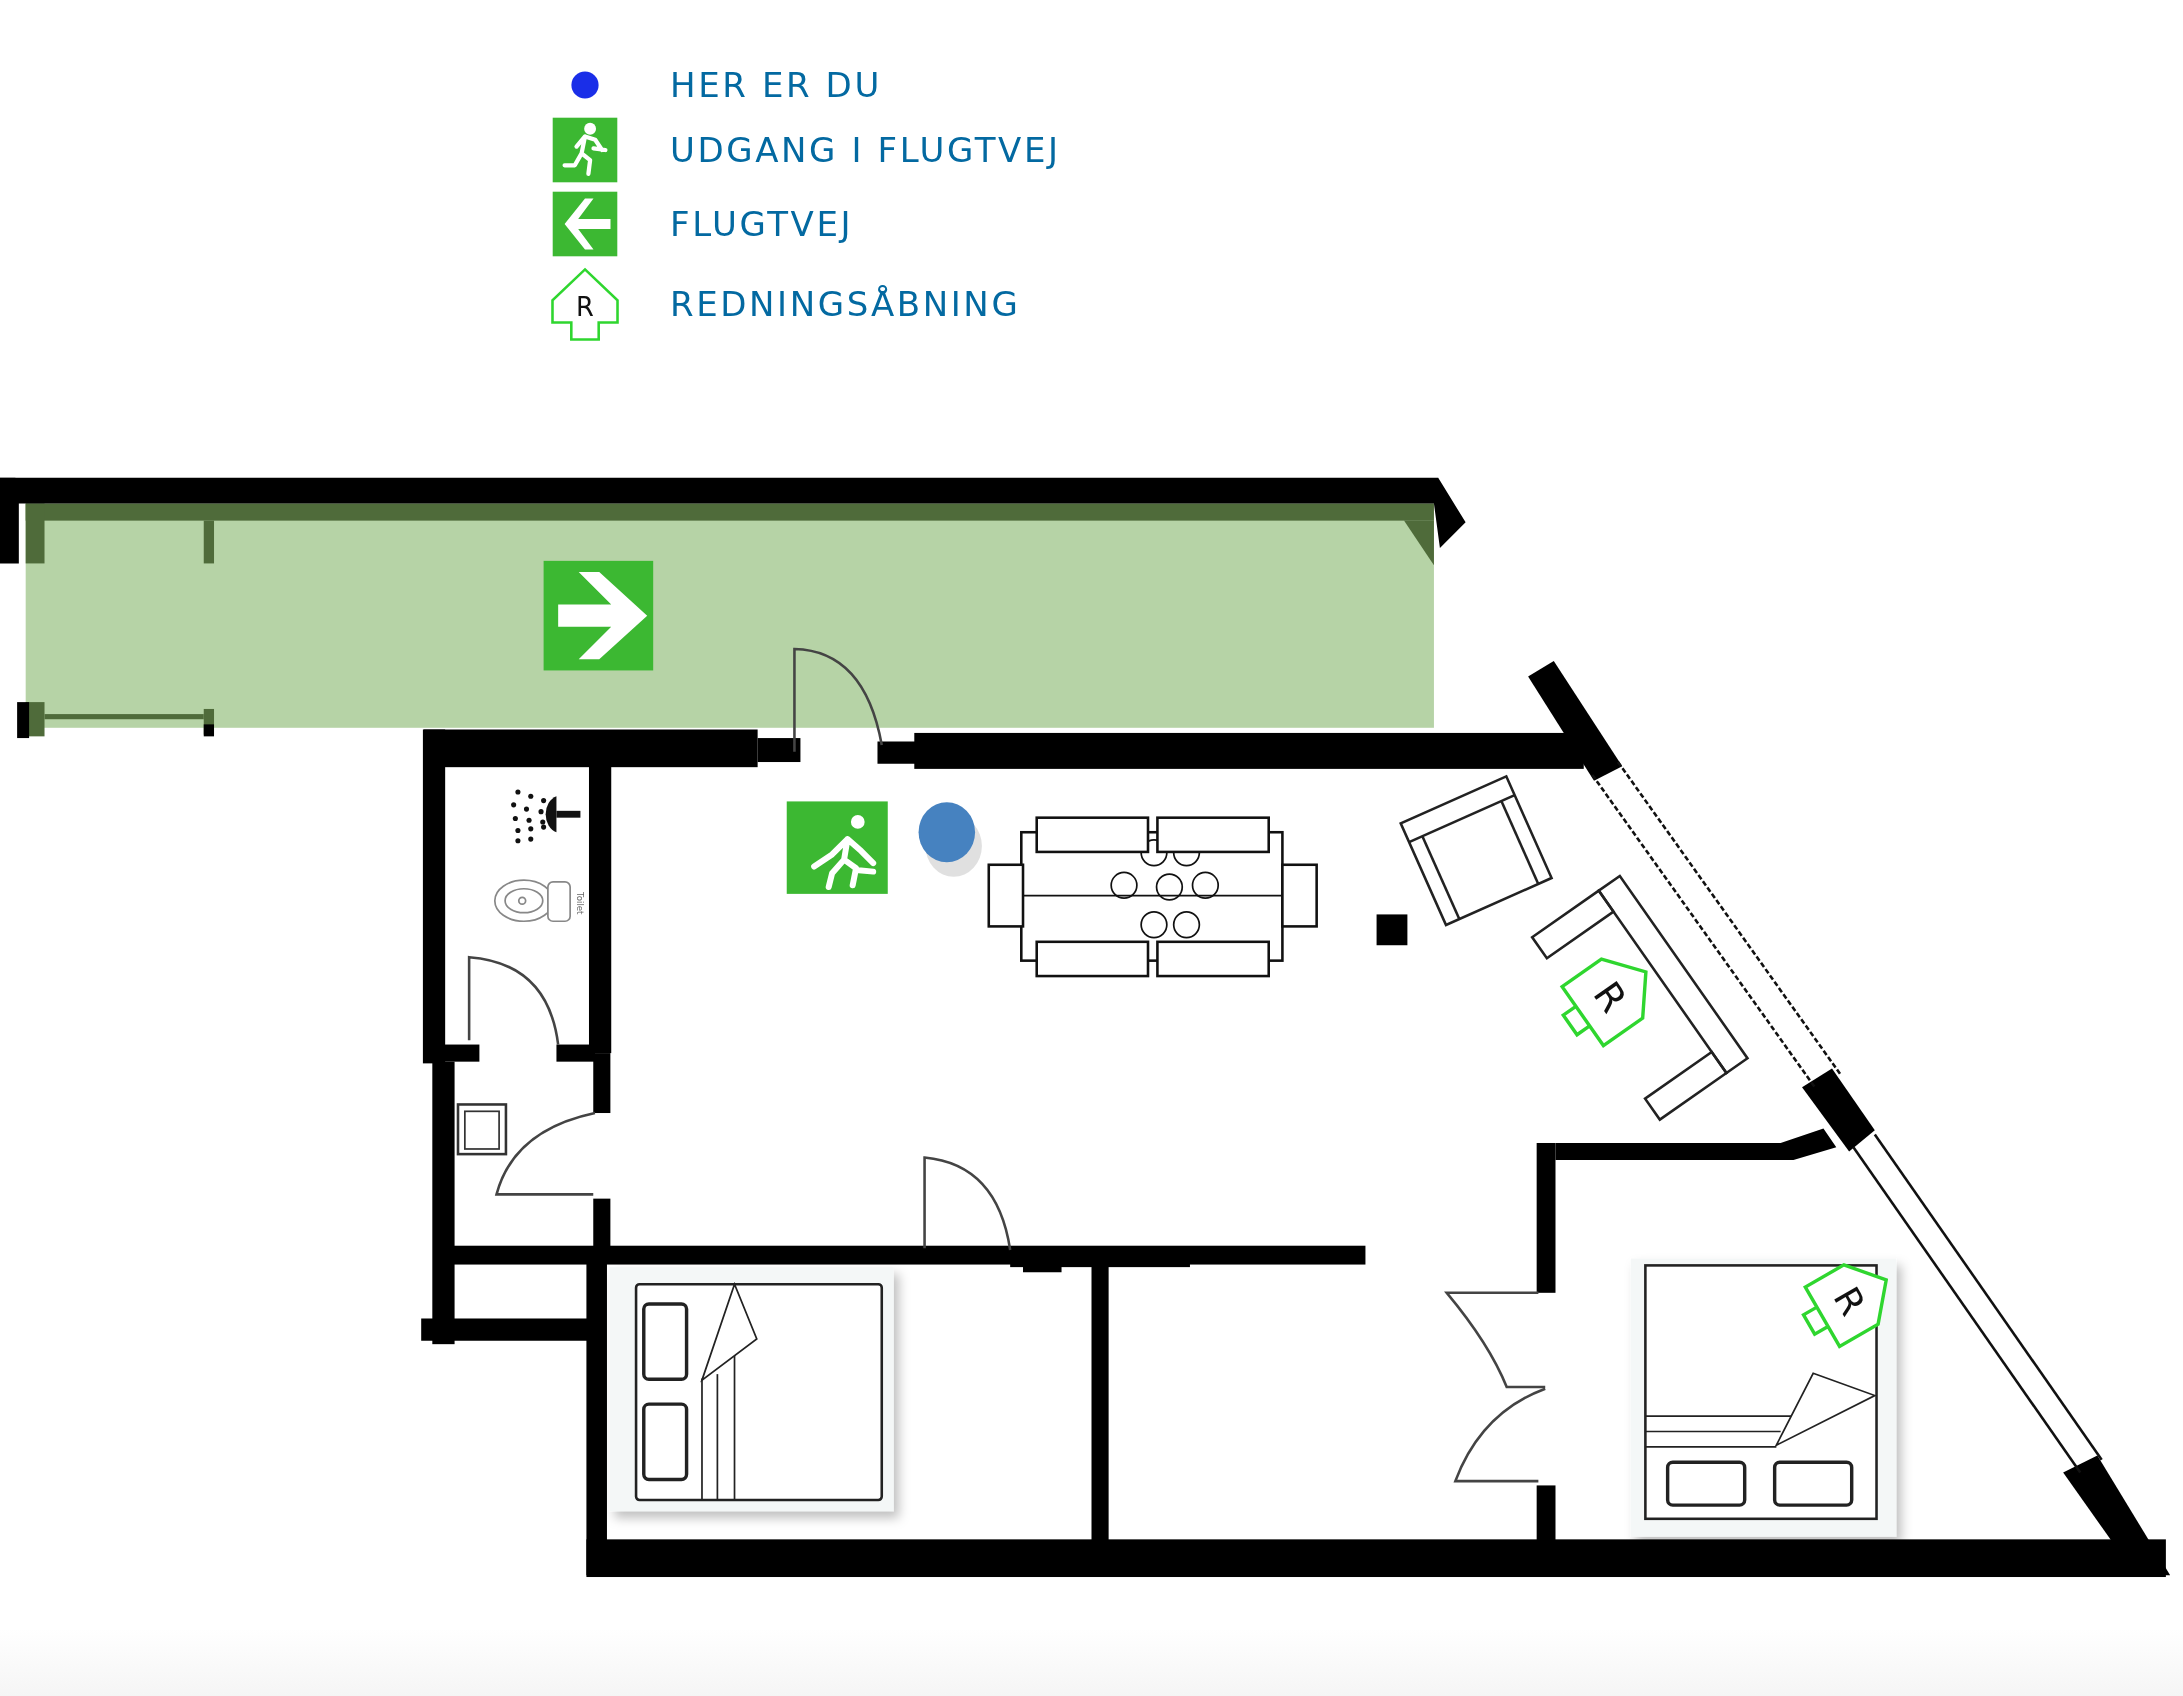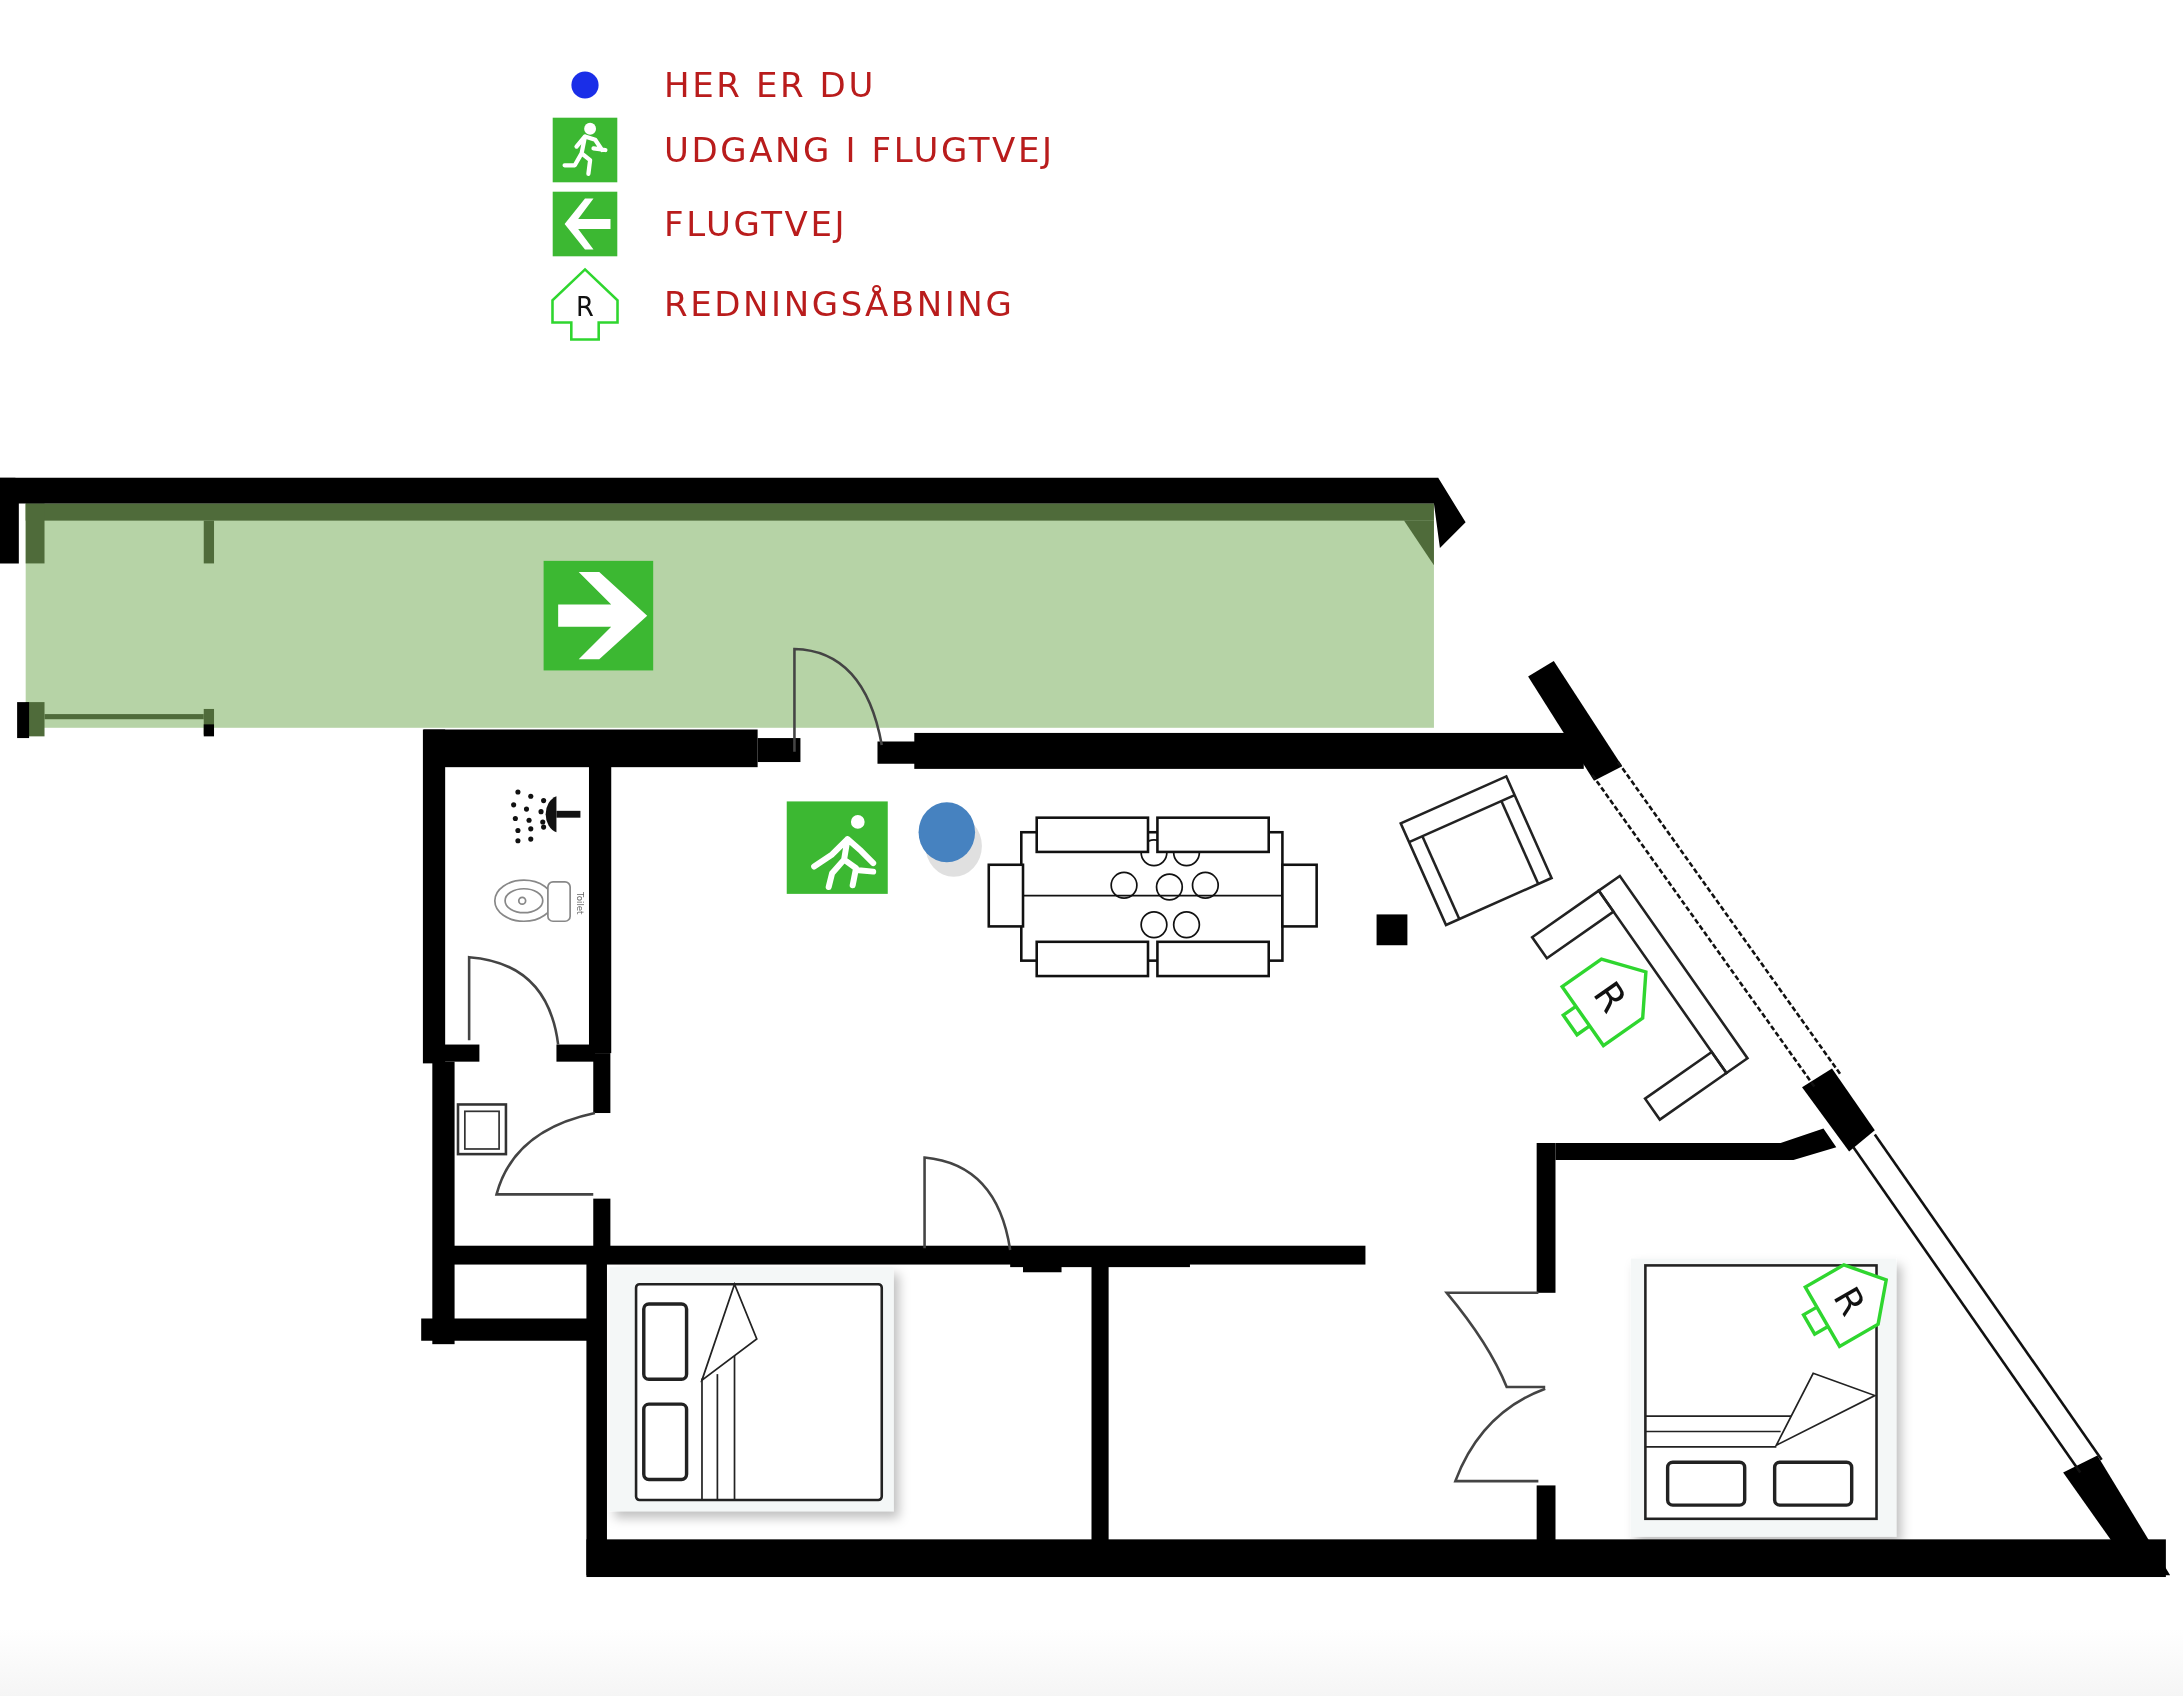--- a/index.html
+++ b/index.html
@@ -1,21 +1,21 @@
 <!DOCTYPE html>
 <html style="font-size:13.7px"><head>
 <meta charset="utf-8">
 <style>
   html, body { margin: 0; padding: 0; background: #ffffff; }
   body { width: 2183px; height: 1697px; position: relative; overflow: hidden;
          font-family: "DejaVu Sans", sans-serif; }
   .legend { position: absolute; left: 548px; top: 51px; width: 685px; }
   .legend-row { position: absolute; left: 0; height: 68px; display: flex; align-items: center; }
   .legend-icon { width: 74px; height: 74px; display: flex; align-items: center; justify-content: center; }
-  .legend-label { position: absolute; left: 116px; white-space: nowrap; color: #b91c1c;
+  .legend-label { position: absolute; left: 122px; white-space: nowrap; color: #0369a1;
                   font-family: "DejaVu Sans", sans-serif; font-size: 34px; letter-spacing: 2.6px; font-weight: normal; }
   .plan { position: absolute; left: 0; top: 0; width: 2183px; height: 1697px; }
   .bottom-fade { position: absolute; left: 0; right: 0; bottom: 0; height: 68px;
                  background: linear-gradient(#ffffff, #f5f5f5); }
 </style>
 </head>
 <body>
 
 <div class="legend">
   <div class="legend-row" style="top:0px;">

